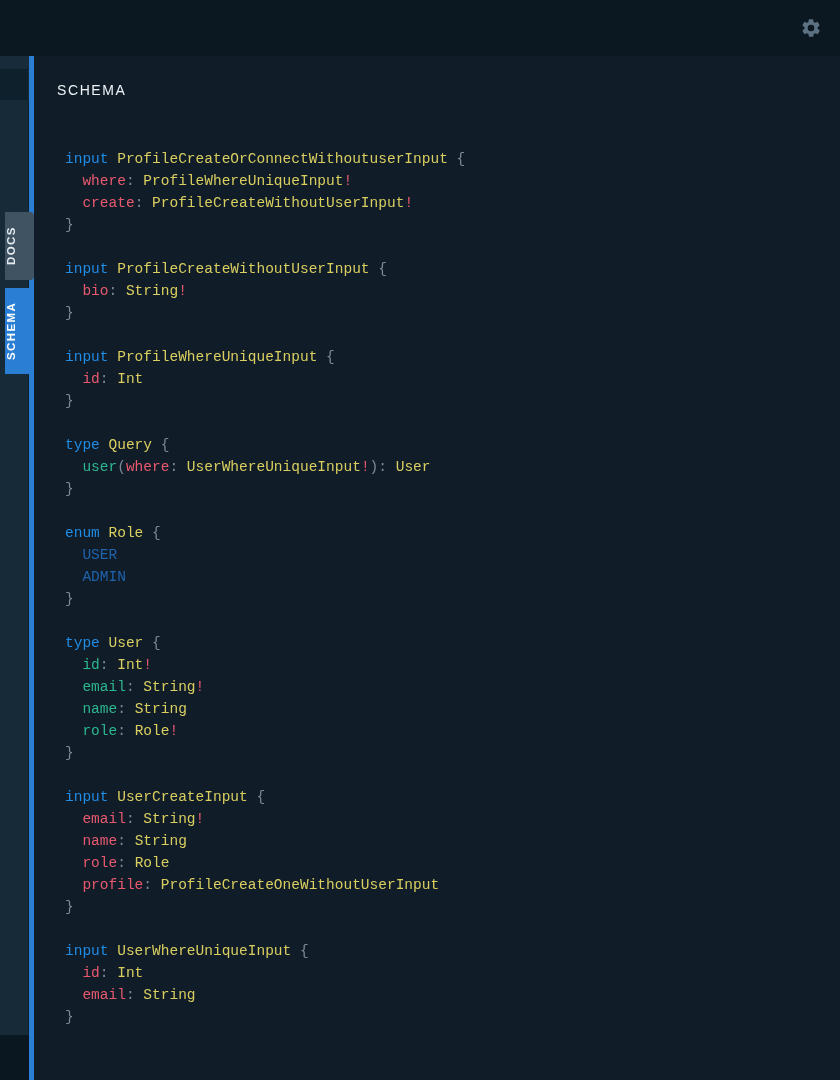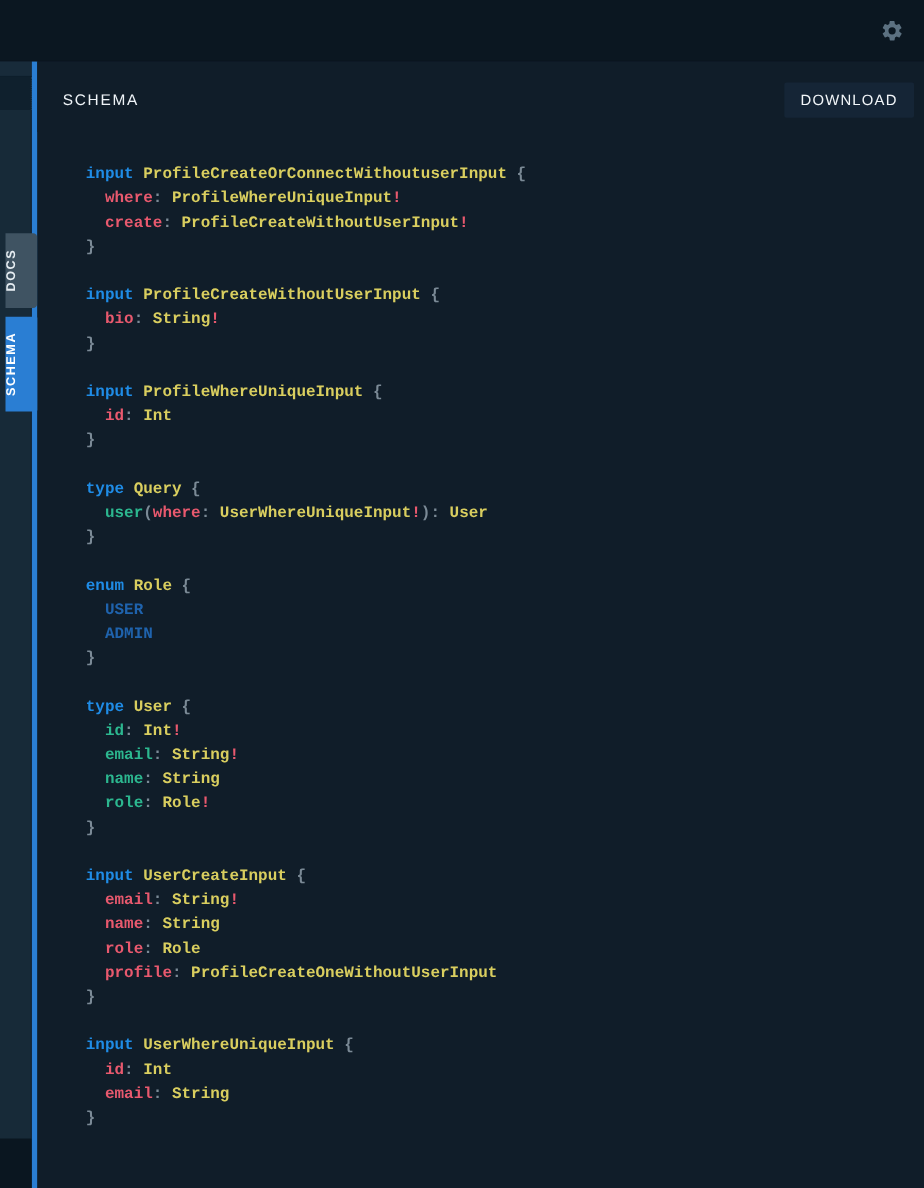--- a/index.html
+++ b/index.html
@@ -142,21 +142,21 @@
     position: absolute; left: 0; top: 64px;
     width: 806px; height: 960px;
     padding: 28px 0 0 0;
     box-sizing: border-box;
     font-family: "Liberation Mono", "DejaVu Sans Mono", monospace;
     font-size: 14.5px;
     line-height: 22px;
     white-space: pre;
     overflow: hidden;
   }
-  .ln { height: 22px; padding-left: 44px; font-weight: bold; }
+  .ln { height: 22px; padding-left: 31px; }
 
   
   .t-kw      { color: #1f8ce6; }     
   .t-type    { color: #d9ce5f; }     
   .t-ifield  { color: #e8596e; }     
   .t-tfield  { color: #2cb78f; }     
   .t-enum    { color: #1f63ad; }     
   .t-punc    { color: #7b8a96; }     
   .t-bang    { color: #e8596e; }     
   .t-arg     { color: #e8596e; }     
@@ -185,19 +185,18 @@
   </div>
 
   <div class="rail-accent"></div>
 
   <div class="tab tab-docs">DOCS</div>
   <div class="tab tab-schema">SCHEMA</div>
 
   <div class="panel">
     <div class="panel-header">
       <div class="panel-title">SCHEMA</div>
-      <button class="download-btn">DOWNLOAD</button>
     </div>
 
     <div class="code" id="code-area"><div class="ln"><span class="t-kw">input</span><span class="t-punc"> </span><span class="t-type">ProfileCreateOrConnectWithoutuserInput</span><span class="t-punc"> {</span></div><div class="ln"><span class="t-punc">  </span><span class="t-ifield">where</span><span class="t-punc">: </span><span class="t-type">ProfileWhereUniqueInput</span><span class="t-bang">!</span></div><div class="ln"><span class="t-punc">  </span><span class="t-ifield">create</span><span class="t-punc">: </span><span class="t-type">ProfileCreateWithoutUserInput</span><span class="t-bang">!</span></div><div class="ln"><span class="t-punc">}</span></div><div class="ln">&nbsp;</div><div class="ln"><span class="t-kw">input</span><span class="t-punc"> </span><span class="t-type">ProfileCreateWithoutUserInput</span><span class="t-punc"> {</span></div><div class="ln"><span class="t-punc">  </span><span class="t-ifield">bio</span><span class="t-punc">: </span><span class="t-type">String</span><span class="t-bang">!</span></div><div class="ln"><span class="t-punc">}</span></div><div class="ln">&nbsp;</div><div class="ln"><span class="t-kw">input</span><span class="t-punc"> </span><span class="t-type">ProfileWhereUniqueInput</span><span class="t-punc"> {</span></div><div class="ln"><span class="t-punc">  </span><span class="t-ifield">id</span><span class="t-punc">: </span><span class="t-type">Int</span></div><div class="ln"><span class="t-punc">}</span></div><div class="ln">&nbsp;</div><div class="ln"><span class="t-kw">type</span><span class="t-punc"> </span><span class="t-type">Query</span><span class="t-punc"> {</span></div><div class="ln"><span class="t-punc">  </span><span class="t-tfield">user</span><span class="t-punc">(</span><span class="t-arg">where</span><span class="t-punc">: </span><span class="t-type">UserWhereUniqueInput</span><span class="t-bang">!</span><span class="t-punc">): </span><span class="t-type">User</span></div><div class="ln"><span class="t-punc">}</span></div><div class="ln">&nbsp;</div><div class="ln"><span class="t-kw">enum</span><span class="t-punc"> </span><span class="t-type">Role</span><span class="t-punc"> {</span></div><div class="ln"><span class="t-punc">  </span><span class="t-enum">USER</span></div><div class="ln"><span class="t-punc">  </span><span class="t-enum">ADMIN</span></div><div class="ln"><span class="t-punc">}</span></div><div class="ln">&nbsp;</div><div class="ln"><span class="t-kw">type</span><span class="t-punc"> </span><span class="t-type">User</span><span class="t-punc"> {</span></div><div class="ln"><span class="t-punc">  </span><span class="t-tfield">id</span><span class="t-punc">: </span><span class="t-type">Int</span><span class="t-bang">!</span></div><div class="ln"><span class="t-punc">  </span><span class="t-tfield">email</span><span class="t-punc">: </span><span class="t-type">String</span><span class="t-bang">!</span></div><div class="ln"><span class="t-punc">  </span><span class="t-tfield">name</span><span class="t-punc">: </span><span class="t-type">String</span></div><div class="ln"><span class="t-punc">  </span><span class="t-tfield">role</span><span class="t-punc">: </span><span class="t-type">Role</span><span class="t-bang">!</span></div><div class="ln"><span class="t-punc">}</span></div><div class="ln">&nbsp;</div><div class="ln"><span class="t-kw">input</span><span class="t-punc"> </span><span class="t-type">UserCreateInput</span><span class="t-punc"> {</span></div><div class="ln"><span class="t-punc">  </span><span class="t-ifield">email</span><span class="t-punc">: </span><span class="t-type">String</span><span class="t-bang">!</span></div><div class="ln"><span class="t-punc">  </span><span class="t-ifield">name</span><span class="t-punc">: </span><span class="t-type">String</span></div><div class="ln"><span class="t-punc">  </span><span class="t-ifield">role</span><span class="t-punc">: </span><span class="t-type">Role</span></div><div class="ln"><span class="t-punc">  </span><span class="t-ifield">profile</span><span class="t-punc">: </span><span class="t-type">ProfileCreateOneWithoutUserInput</span></div><div class="ln"><span class="t-punc">}</span></div><div class="ln">&nbsp;</div><div class="ln"><span class="t-kw">input</span><span class="t-punc"> </span><span class="t-type">UserWhereUniqueInput</span><span class="t-punc"> {</span></div><div class="ln"><span class="t-punc">  </span><span class="t-ifield">id</span><span class="t-punc">: </span><span class="t-type">Int</span></div><div class="ln"><span class="t-punc">  </span><span class="t-ifield">email</span><span class="t-punc">: </span><span class="t-type">String</span></div><div class="ln"><span class="t-punc">}</span></div></div>
   </div>
 
 </div>
 
 </body></html>

